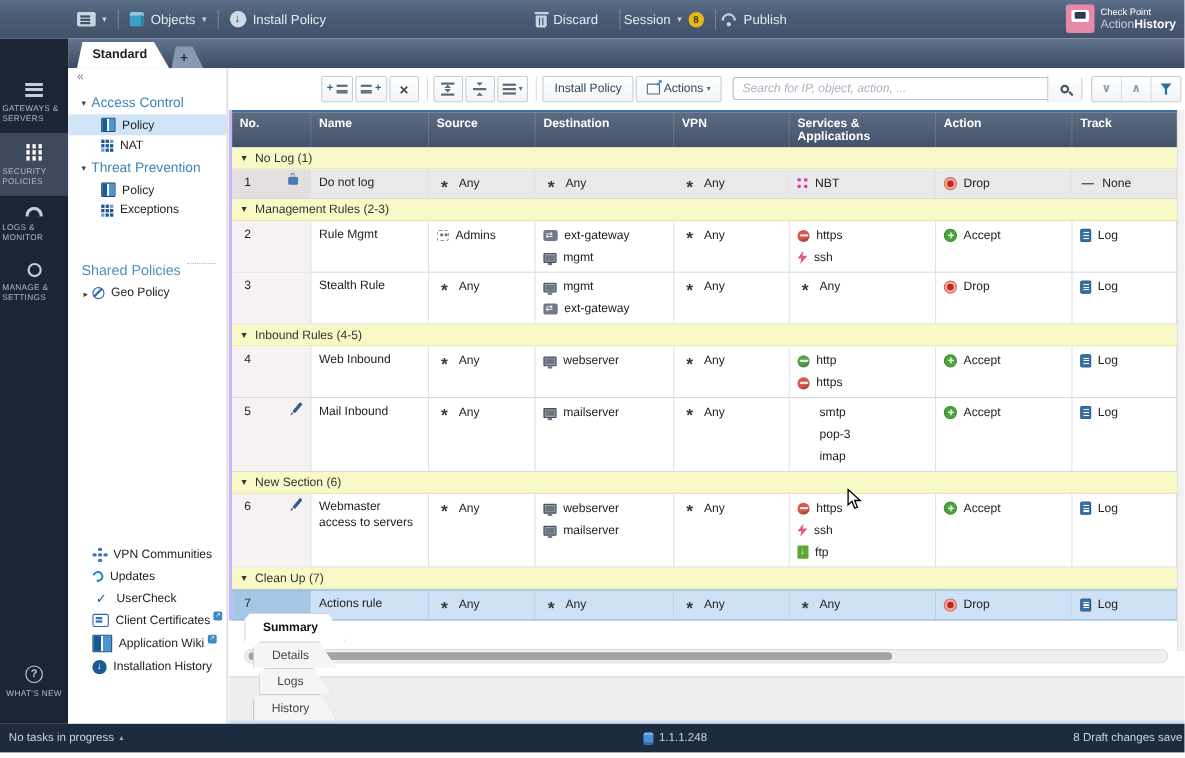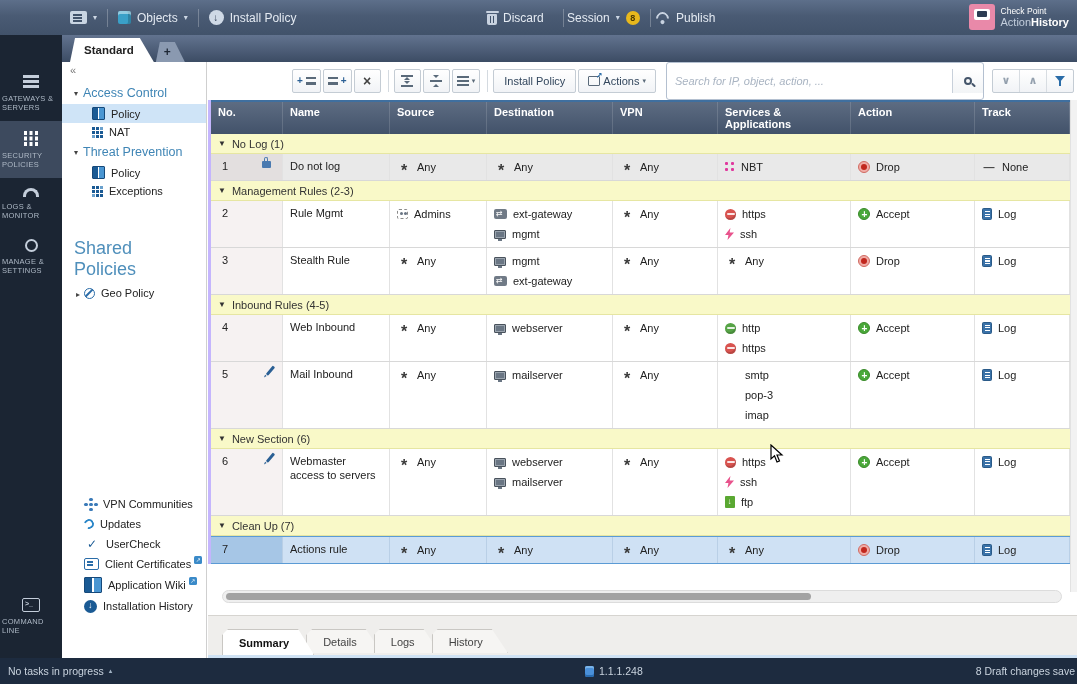--- a/index.html
+++ b/index.html
@@ -71,21 +71,21 @@
   .tree-item{display:flex;align-items:flex-end;padding:3px 0 3px 30px;font-size:11px;color:#222;cursor:pointer;}
   .tree-item.sel{background:#cfe4f7;}
   .ti{display:inline-flex;width:14px;margin-right:6px;justify-content:center;align-items:center;height:12px;}
   .ti-policy-book,.at-app-wiki{width:11px;height:11px;border:1px solid #16497a;border-radius:1px;
     background:linear-gradient(90deg,#1a5a94 0 42%,#ffffff 42% 54%,#4a96d2 54% 100%);}
   .ti-nat-grid,.ti-exceptions-dots{position:relative;width:11px;height:11px;}
   .ti-nat-grid::before,.ti-exceptions-dots::before{content:"";position:absolute;width:2.5px;height:2.5px;background:#1a5a94;left:0;top:0;
     box-shadow:4px 0 0 #1a5a94,8px 0 0 #6aa0cc,0 4px 0 #1a5a94,4px 4px 0 #1a5a94,8px 4px 0 #1a5a94,0 8px 0 #6aa0cc,4px 8px 0 #1a5a94,8px 8px 0 #1a5a94;}
   .ti-geo-circle{width:11px;height:11px;border:1.5px solid #2a6ca8;border-radius:50%;position:relative;box-sizing:border-box;}
   .ti-geo-circle::after{content:"";position:absolute;left:-1.5px;top:3px;width:10px;height:1.5px;background:#2a6ca8;transform:rotate(-45deg);}
-  .side-header{display:flex;align-items:flex-start;padding:4px 10px 4px 12px;color:#4f8fbb;font-size:18px;}
+  .side-header{display:flex;align-items:flex-start;padding:4px 10px 4px 12px;color:#4f8fbb;font-size:13px;}
   .side-header .leader{flex:1;border-bottom:1px dotted #9fbdd4;margin-left:6px;height:1px;}
   .geo-row .tree-caret{margin-right:4px;}
   #shared{position:absolute;left:0;top:172px;width:100%;}
   #tools{position:absolute;left:0;top:432px;width:100%;}
   .tool-item{display:flex;align-items:center;padding:3.5px 0 3.5px 22px;font-size:11px;color:#222;cursor:pointer;}
   .at{width:16px;margin-right:6px;display:flex;justify-content:center;align-items:center;height:14px;}
   .at-vpn{position:relative;width:13px;height:13px;}
   .at-vpn::before{content:"";position:absolute;left:5px;top:5px;width:3.5px;height:3.5px;border-radius:50%;background:#3a7ab8;
     box-shadow:0 -5px 0 #3a7ab8,0 5px 0 #3a7ab8,-5px 0 0 #3a7ab8,5px 0 0 #3a7ab8;}
   .at-updates{width:10px;height:10px;border:2px solid #2a86c8;border-radius:50%;border-left-color:transparent;transform:rotate(-30deg);box-sizing:border-box;}
@@ -110,21 +110,21 @@
   .rowexp::before{content:"";position:absolute;left:3px;top:0.5px;border-left:3px solid transparent;border-right:3px solid transparent;border-bottom:3.5px solid #5a6a7a;}
   .rowexp::after{content:"";position:absolute;left:3px;bottom:0.5px;border-left:3px solid transparent;border-right:3px solid transparent;border-top:3.5px solid #5a6a7a;}
   .rowcol{position:relative;width:12px;height:12px;}
   .rowcol::before{content:"";position:absolute;left:3px;top:0;border-left:3px solid transparent;border-right:3px solid transparent;border-top:3.5px solid #5a6a7a;}
   .rowcol::after{content:"";position:absolute;left:3px;bottom:0;border-left:3px solid transparent;border-right:3px solid transparent;border-bottom:3.5px solid #5a6a7a;}
   .rowcol i{position:absolute;left:0;top:5px;width:12px;height:2px;background:#5a6a7a;}
   .menubars{width:12px;height:2px;background:#5a6a7a;box-shadow:0 4px 0 #5a6a7a,0 -4px 0 #5a6a7a;margin-top:0;}
   .dcaret{font-size:7px;color:#5a6a7a;}
   .ic-export{width:10px;height:8px;border:1px solid #5a6a7a;border-radius:1px;position:relative;}
   .ic-export::after{content:"↗";position:absolute;right:-3px;top:-6px;font-size:8px;color:#2a6ca8;font-weight:bold;}
-  #searchbox{height:38px;width:318px;margin-left:8px;border:1px solid #b4c0d0;border-radius:3px;background:#fff;display:flex;align-items:center;box-sizing:border-box;}
+  #searchbox{height:21px;width:318px;margin-left:8px;border:1px solid #b4c0d0;border-radius:3px;background:#fff;display:flex;align-items:center;box-sizing:border-box;}
   #searchbox input{flex:1;border:none;outline:none;font-size:11px;padding:0 8px;font-family:inherit;color:#333;background:transparent;}
   #searchbox input::placeholder{color:#a9b4c2;font-style:italic;}
   .mag-btn{width:30px;height:24px;border-left:1px solid #c8d0da;display:flex;align-items:center;justify-content:center;cursor:pointer;background:linear-gradient(#fff,#f2f4f6);}
   .ic-mag{width:8px;height:8px;border:2px solid #44556a;border-radius:50%;position:relative;box-sizing:border-box;}
   .ic-mag::after{content:"";position:absolute;left:5px;top:5px;width:5px;height:2px;background:#44556a;transform:rotate(45deg);border-radius:1px;}
   .chev-group{display:flex;margin-left:8px;border:1px solid #c4ccd4;border-radius:2px;background:linear-gradient(#fff,#f1f3f6);height:24px;box-sizing:border-box;}
   .chev-btn{width:26px;display:flex;align-items:center;justify-content:center;color:#94a0ae;font-weight:bold;font-size:11px;cursor:pointer;}
   .chev-btn + .chev-btn{border-left:1px solid #d8dde2;}
   .ic-funnel{position:relative;width:12px;height:12px;}
   .ic-funnel::before{content:"";position:absolute;left:1px;top:1px;border-left:5px solid transparent;border-right:5px solid transparent;border-top:6px solid #2a6ca8;}
@@ -178,21 +178,21 @@
   .ic-drop::after{content:"";position:absolute;left:2px;top:2px;width:6px;height:6px;border-radius:50%;background:#c1271e;}
   .ic-none::before{content:"—";color:#444;font-size:11px;font-weight:bold;}
   .ic-log{width:10px;height:12px;background:#3a72a8;border:1px solid #2a5a88;border-radius:1.5px;position:relative;box-sizing:border-box;}
   .ic-log::after{content:"";position:absolute;left:1.5px;top:1.5px;width:5px;height:7px;background:repeating-linear-gradient(180deg,#fff 0 1px,transparent 1px 2.5px);}
   
   #vscroll{position:absolute;right:0;top:38px;width:7px;height:492px;background:#f2f2f2;border-left:1px solid #e2e2e2;box-sizing:border-box;}
   #hscroll{position:absolute;left:14px;top:528px;width:840px;height:13px;background:#efefef;border:1px solid #dcdcdc;border-radius:7px;box-sizing:border-box;}
   #hscroll .thumb{position:absolute;left:3px;top:2px;width:585px;height:7px;background:#a3a3a3;border-radius:4px;}
   
   #bottompanel{position:absolute;left:0;top:553px;width:100%;height:43px;background:#efeeec;border-top:1px solid #d6d4d0;box-sizing:border-box;}
-  #btabs{position:absolute;left:14px;bottom:3px;display:flex;align-items:flex-start;}
+  #btabs{position:absolute;left:14px;bottom:3px;display:flex;align-items:center;flex-direction:column;}
   .btab{height:23px;padding:0 24px 0 16px;display:flex;align-items:center;font-size:11px;color:#444;
     background:#f6f5f3;border:1px solid #c9c7c3;border-bottom:none;margin-right:-8px;
     clip-path:polygon(0 100%,0 6px,6px 0,calc(100% - 16px) 0,100% 100%);cursor:pointer;}
   .btab.active{background:#fff;font-weight:bold;color:#111;height:25px;z-index:2;}
   #bluebar{position:absolute;left:0;bottom:0;width:100%;height:3px;background:#cfe2f4;}
   
   #statusbar{position:absolute;left:0;top:658px;width:1077px;height:26px;background:#1d2b3f;color:#c9d3de;
     display:flex;align-items:center;font-size:10.5px;}
   #status-left{margin-left:8px;display:flex;align-items:center;gap:5px;}
   #status-center{position:absolute;left:585px;display:flex;align-items:center;gap:5px;}
@@ -269,22 +269,22 @@
         <span class="rail-lbl">LOGS &amp; MONITOR</span>
       </div>
       <div class="rail-item">
         <span class="ri ri-manage"></span>
         <span class="rail-lbl">MANAGE &amp; SETTINGS</span>
       </div>
     </div>
   <div id="rail-spacer"></div>
   <div id="rail-bottom" style="padding-bottom:14px;">
       <div class="rail-item">
-        <span class="ri ri-command-line"></span>
-        <span class="rail-lbl">COMMAND LINE</span>
+        <span class="ri ri-whats-new"></span>
+        <span class="rail-lbl">WHAT'S NEW</span>
       </div>
     </div>
 </div>
 
 <div id="sidebar">
   <span id="collapse">«</span>
   <div id="tree">
       <div class="tree-group">
         <span class="tree-caret">▾</span>
         <span>Access Control</span>

